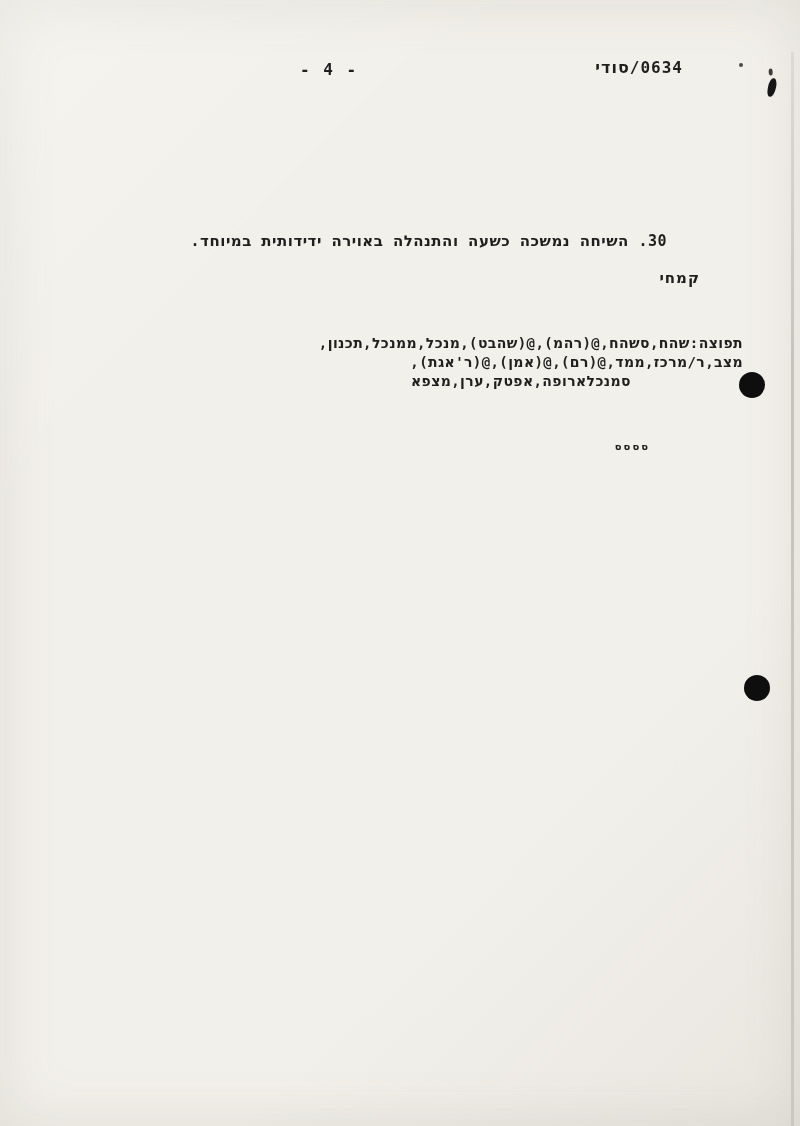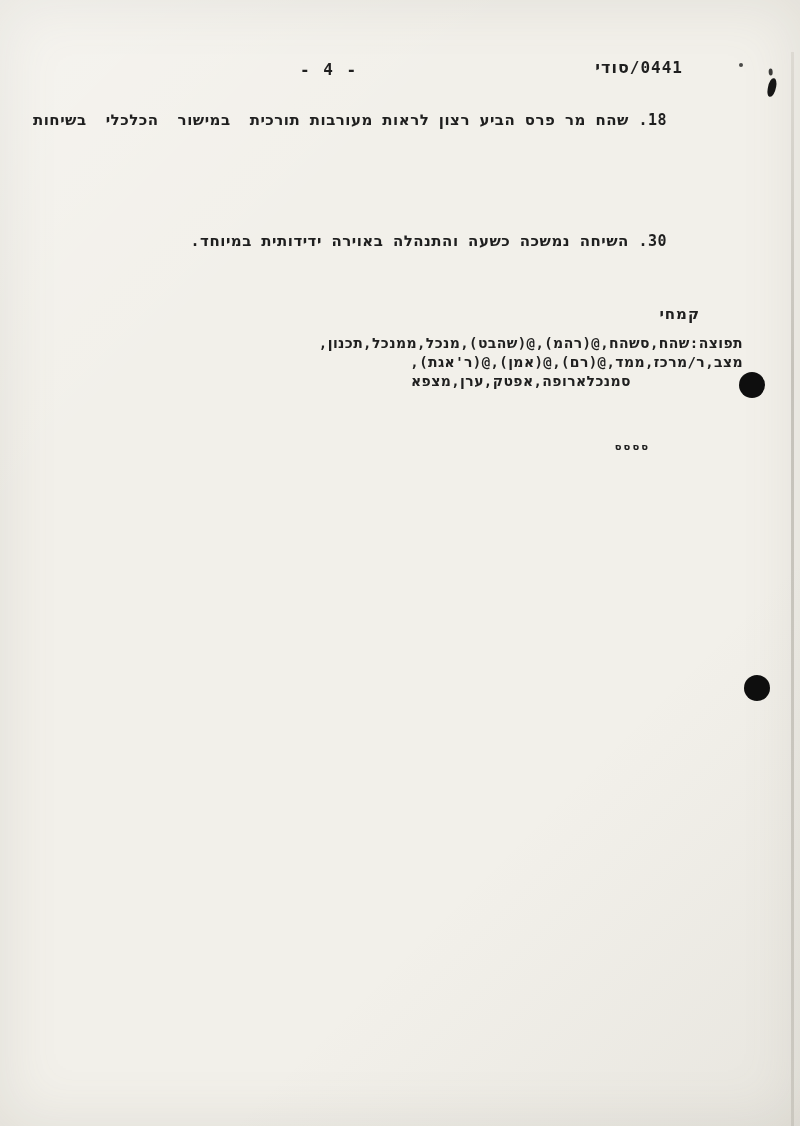--- a/index.html
+++ b/index.html
@@ -16,21 +16,21 @@
     color:#1f1f1f;
   }
   .txt{position:absolute;white-space:pre;}
   .classification{top:58px;right:117px;font-size:16px;letter-spacing:1px;}
   .page-number{top:60px;left:300px;font-size:16px;letter-spacing:2px;direction:ltr;}
   .para{position:absolute;right:133px;text-align:right;font-size:15px;line-height:23px;letter-spacing:.5px;}
   .para .line{white-space:pre;}
   .p18{top:109px;}
   .p19{top:175px;}
   .p20{top:230px;}
-  .signature{top:269px;right:100px;font-size:15px;letter-spacing:1px;margin-top:36px;}
+  .signature{top:269px;right:100px;font-size:15px;letter-spacing:1px;}
   .distribution{position:absolute;top:334px;right:57px;text-align:right;font-size:14px;line-height:19px;letter-spacing:.4px;}
   .distribution .dist-line{white-space:pre;}
   .dist-l2{}
   .dist-l3{margin-right:112px;}
   .s-mark{top:441px;right:150px;font-size:10px;letter-spacing:2px;}
   .hole-dot{position:absolute;width:26px;height:26px;border-radius:50%;background:#0e0e0e;}
   .hole-dot-1{left:739px;top:372px;}
   .hole-dot-2{left:744px;top:675px;}
   .speck{position:absolute;left:739px;top:63px;width:4px;height:4px;border-radius:50%;background:#4a4a48;}
   .pen-mark{
@@ -56,26 +56,25 @@
 <body>
 
 <div class="page">
 
   <div class="paper-tone"></div>
   <div class="page-edge"></div>
 
   <div class="speck"></div>
   <div class="pen-mark"></div>
 
-  <span class="txt classification">0441/סודי</span>
+  <span class="txt classification">0634/סודי</span>
 
   <span class="txt page-number">- 4 -</span>
 
   <div class="para p18">
-    <div class="line">18. שהח מר פרס הביע רצון לראות מעורבות תורכית  במישור  הכלכלי  בשיחות</div>
   </div>
 
 
   <div class="para p20">
     <div class="line">30. השיחה נמשכה כשעה והתנהלה באוירה ידידותית במיוחד.</div>
   </div>
 
   <span class="txt signature">קמחי</span>
 
   <div class="distribution">

